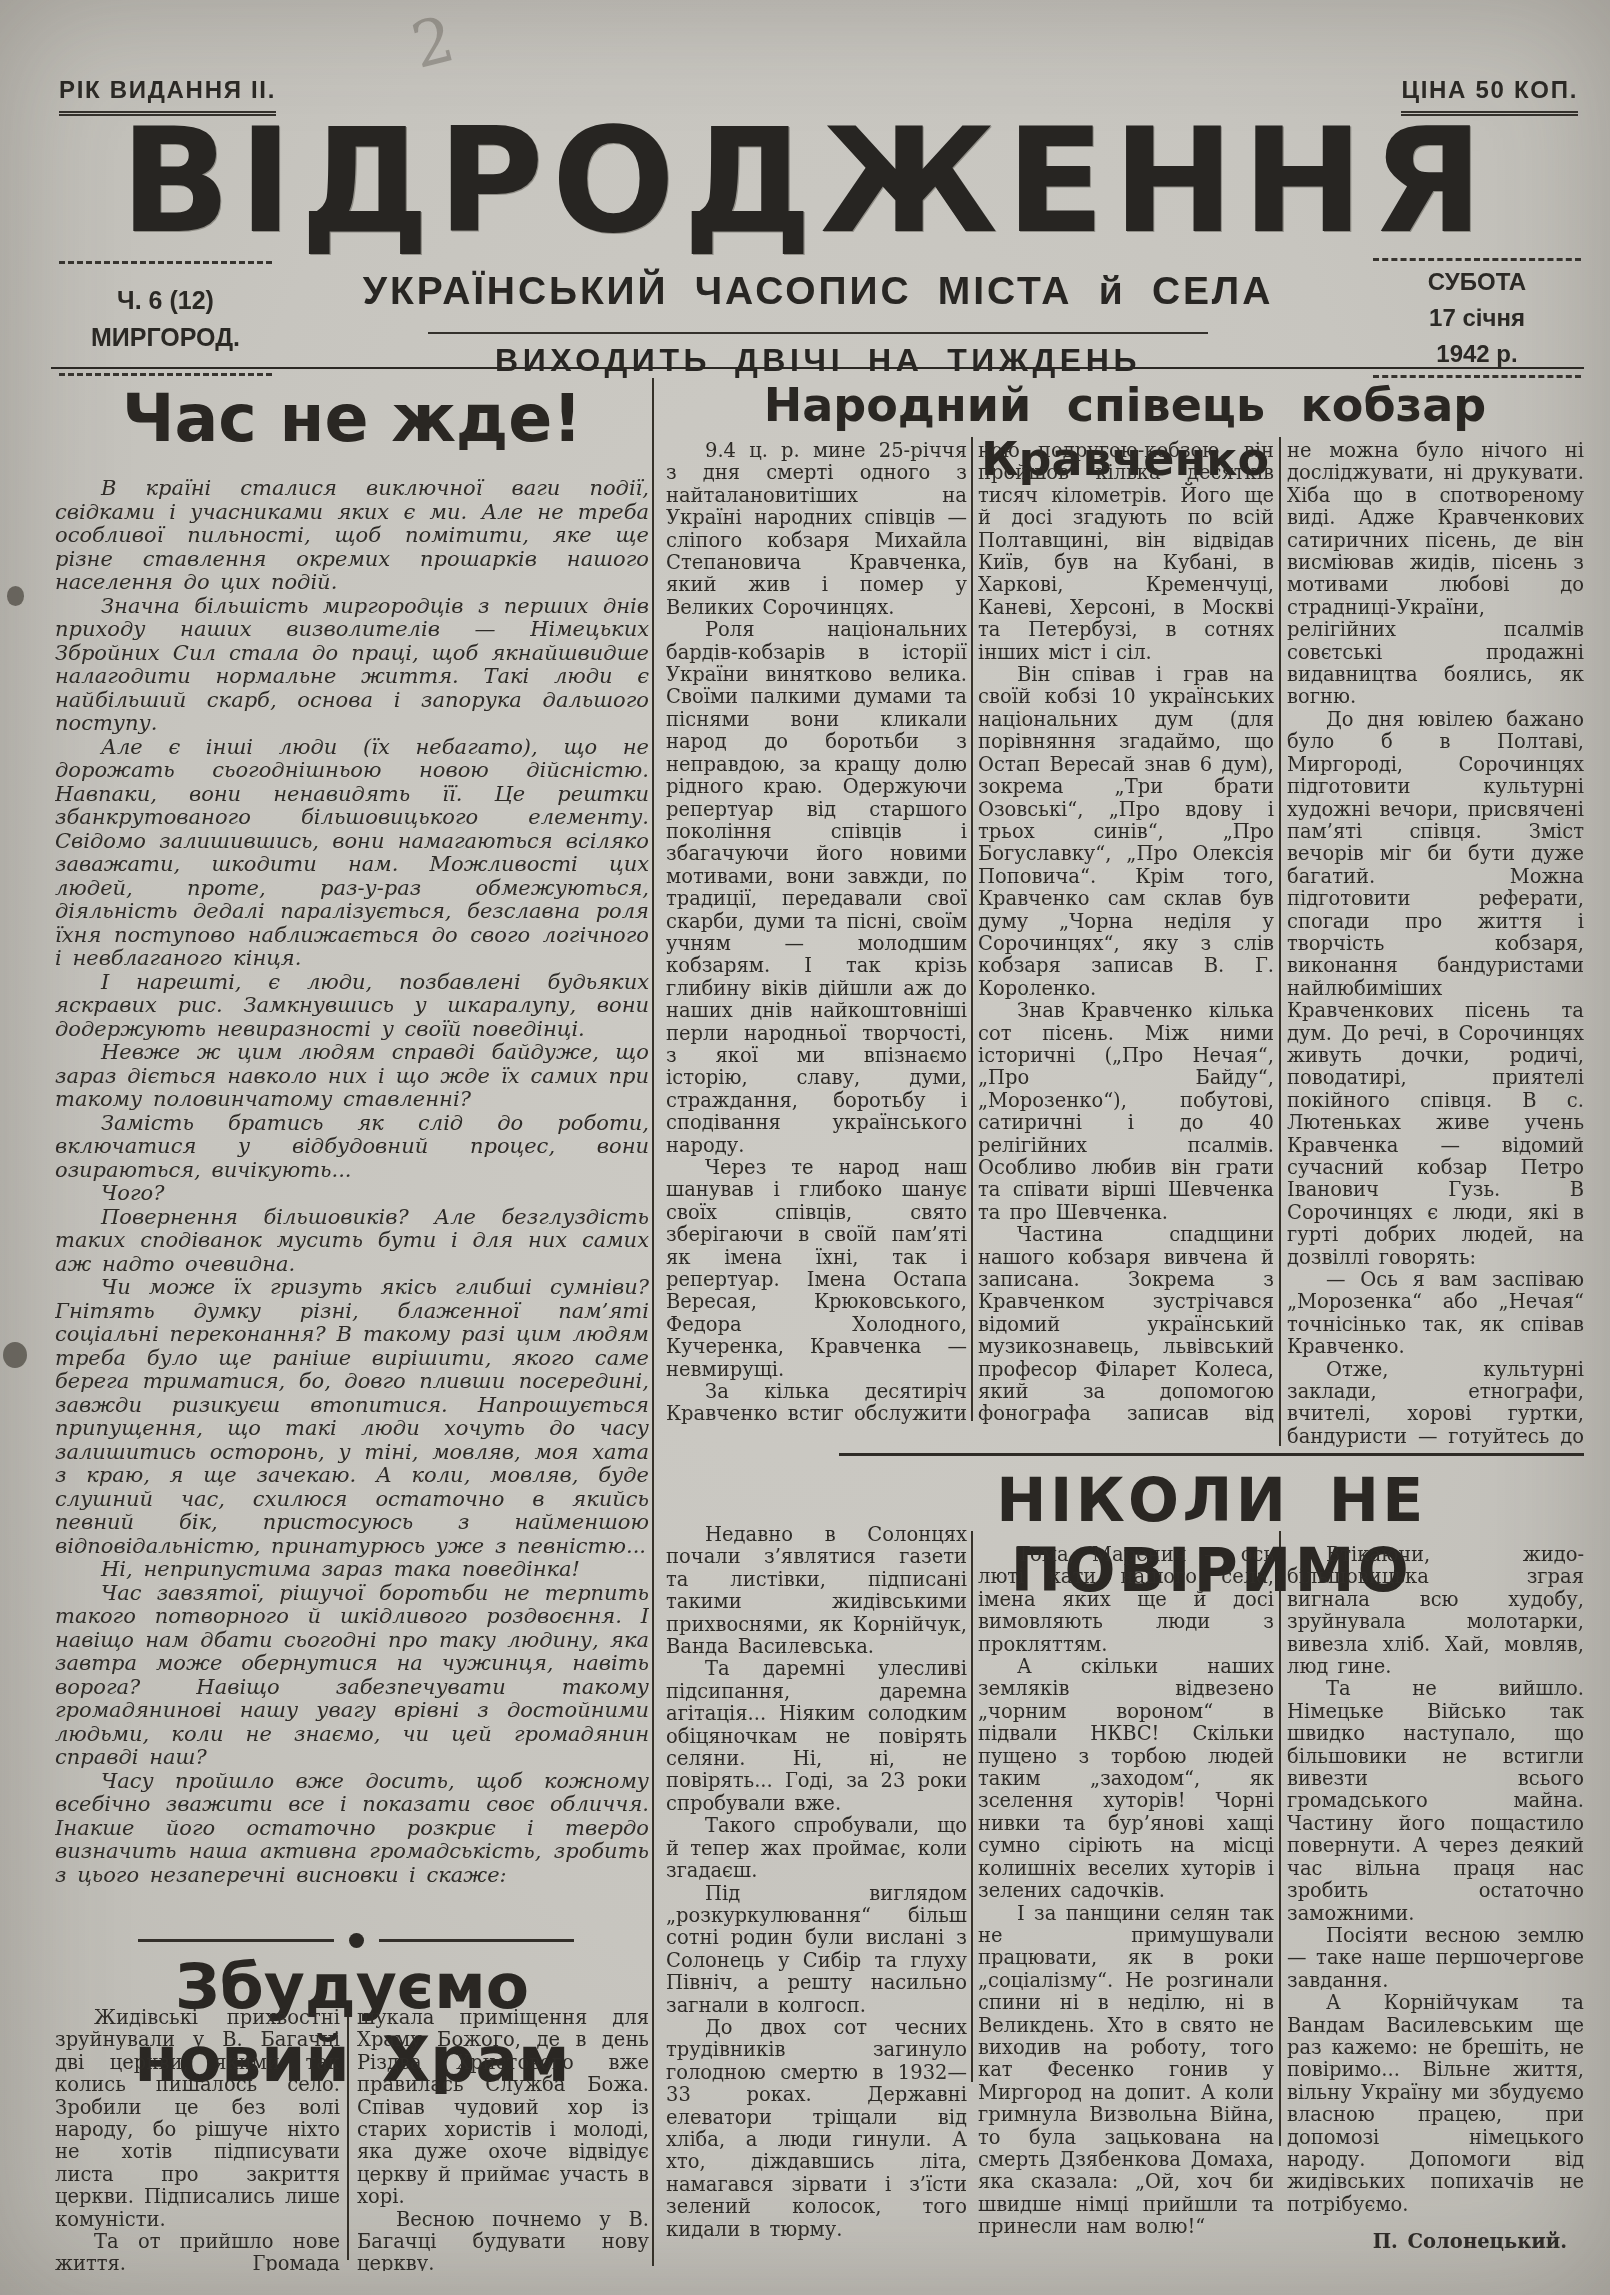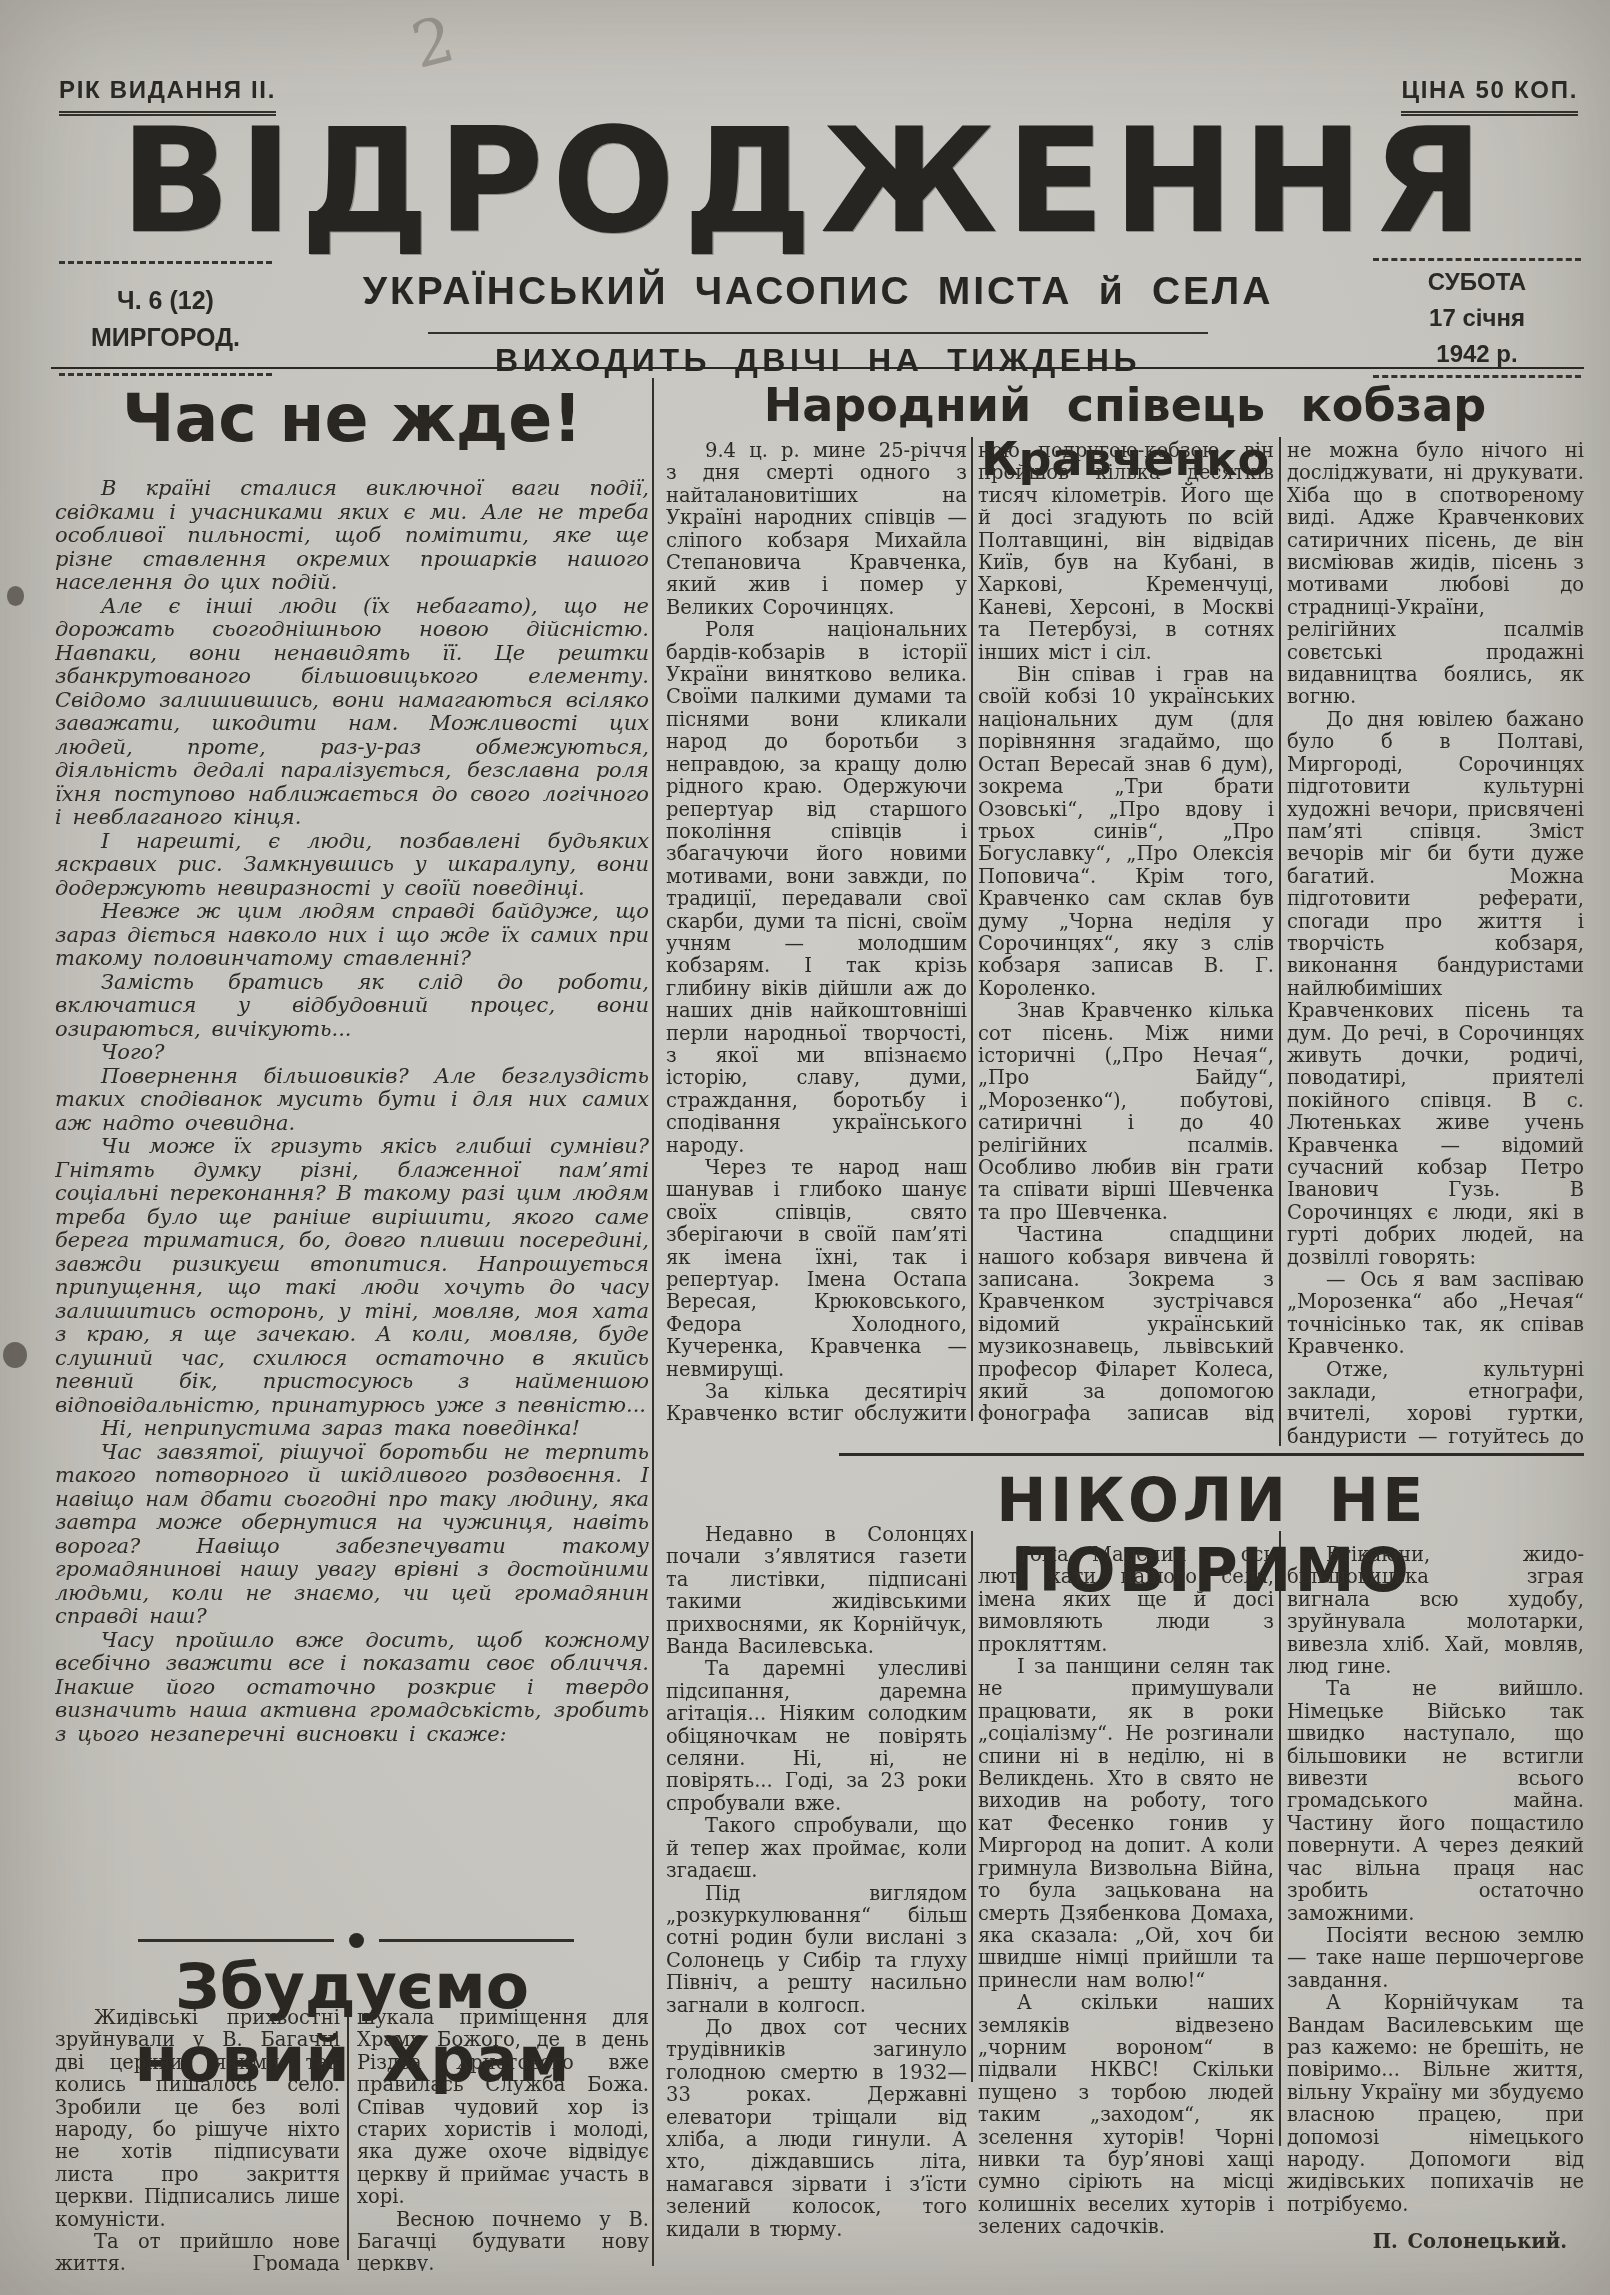--- a/index.html
+++ b/index.html
@@ -82,20 +82,21 @@
   <div class="abs vrule" style="left:971px;top:437px;height:984px;"></div>
   <div class="abs vrule" style="left:1279px;top:437px;height:1009px;"></div>
   <div class="abs vrule" style="left:971px;top:1531px;height:551px;"></div>
   <div class="abs vrule" style="left:1279px;top:1531px;height:615px;"></div>
   <div class="abs vrule" style="left:347px;top:2003px;height:257px;width:1.7px;"></div>
 
   <section>
     <h2 class="abs title" style="left:55px;top:381px;width:594px;font-size:65px;margin:0;">Час не жде!</h2>
     <div class="abs col body-left" style="left:55px;top:477px;width:594px;height:1446px;">
         <p>В країні сталися виключної ваги події, свідками і учасниками яких є ми. Але не треба особливої пильності, щоб помітити, яке ще різне ставлення окремих прошарків нашого населення до цих подій.</p>
+        <p>Значна більшість миргородців з перших днів приходу наших визволителів — Німецьких Збройних Сил стала до праці, щоб якнайшвидше налагодити нормальне життя. Такі люди є найбільший скарб, основа і запорука дальшого поступу.</p>
         <p>Але є інші люди (їх небагато), що не дорожать сьогоднішньою новою дійсністю. Навпаки, вони ненавидять її. Це рештки збанкрутованого більшовицького елементу. Свідомо залишившись, вони намагаються всіляко заважати, шкодити нам. Можливості цих людей, проте, раз-у-раз обмежуються, діяльність дедалі паралізується, безславна роля їхня поступово наближається до свого логічного і невблаганого кінця.</p>
         <p>І нарешті, є люди, позбавлені будьяких яскравих рис. Замкнувшись у шкаралупу, вони додержують невиразності у своїй поведінці.</p>
         <p>Невже ж цим людям справді байдуже, що зараз діється навколо них і що жде їх самих при такому половинчатому ставленні?</p>
         <p>Замість братись як слід до роботи, включатися у відбудовний процес, вони озираються, вичікують...</p>
         <p>Чого?</p>
         <p>Повернення більшовиків? Але безглуздість таких сподіванок мусить бути і для них самих аж надто очевидна.</p>
         <p>Чи може їх гризуть якісь глибші сумніви? Гнітять думку різні, блаженної пам’яті соціальні переконання? В такому разі цим людям треба було ще раніше вирішити, якого саме берега триматися, бо, довго пливши посередині, завжди ризикуєш втопитися. Напрошується припущення, що такі люди хочуть до часу залишитись осторонь, у тіні, мовляв, моя хата з краю, я ще зачекаю. А коли, мовляв, буде слушний час, схилюся остаточно в якийсь певний бік, пристосуюсь з найменшою відповідальністю, принатурюсь уже з певністю...</p>
         <p>Ні, неприпустима зараз така поведінка!</p>
         <p>Час завзятої, рішучої боротьби не терпить такого потворного й шкідливого роздвоєння. І навіщо нам дбати сьогодні про таку людину, яка завтра може обернутися на чужинця, навіть ворога? Навіщо забезпечувати такому громадянинові нашу увагу врівні з достойними людьми, коли не знаємо, чи цей громадянин справді наш?</p>
         <p>Часу пройшло вже досить, щоб кожному всебічно зважити все і показати своє обличчя. Інакше його остаточно розкриє і твердо визначить наша активна громадськість, зробить з цього незаперечні висновки і скаже:</p>
@@ -155,22 +156,22 @@
     <h2 class="abs title" style="left:839px;top:1465px;width:745px;font-size:60px;margin:0;letter-spacing:3.4px;word-spacing:15px;">НІКОЛИ НЕ ПОВІРИМО</h2>
     <div class="abs col body-col" style="left:666px;top:1524px;width:301px;height:740px;">
         <p>Недавно в Солонцях почали з’являтися газети та листівки, підписані такими жидівськими прихвоснями, як Корнійчук, Ванда Василевська.</p>
         <p>Та даремні улесливі підсипання, даремна агітація... Ніяким солодким обіцяночкам не повірять селяни. Ні, ні, не повірять... Годі, за 23 роки спробували вже.</p>
         <p>Такого спробували, що й тепер жах проймає, коли згадаєш.</p>
         <p>Під виглядом „розкуркулювання“ більш сотні родин були вислані з Солонець у Сибір та глуху Північ, а решту насильно загнали в колгосп.</p>
         <p>До двох сот чесних трудівників загинуло голодною смертю в 1932—33 роках. Державні елеватори тріщали від хліба, а люди гинули. А хто, діждавшись літа, намагався зірвати і з’їсти зелений колосок, того кидали в тюрму.</p>
       </div>
     <div class="abs col body-col" style="left:978px;top:1544px;width:296px;height:721px;">
         <p>Тома, Маренич — ось люті кати нашого села, імена яких ще й досі вимовляють люди з прокляттям.</p>
+        <p>А скільки наших земляків відвезено „чорним вороном“ в підвали НКВС! Скільки пущено з торбою людей таким „заходом“, як зселення хуторів! Чорні нивки та бур’янові хащі сумно сіріють на місці колишніх веселих хуторів і зелених садочків.</p>
         <p>І за панщини селян так не примушували працювати, як в роки „соціалізму“. Не розгинали спини ні в неділю, ні в Великдень. Хто в свято не виходив на роботу, того кат Фесенко гонив у Миргород на допит. А коли гримнула Визвольна Війна, то була зацькована на смерть Дзябенкова Домаха, яка сказала: „Ой, хоч би швидше німці прийшли та принесли нам волю!“</p>
-        <p>А скільки наших земляків відвезено „чорним вороном“ в підвали НКВС! Скільки пущено з торбою людей таким „заходом“, як зселення хуторів! Чорні нивки та бур’янові хащі сумно сіріють на місці колишніх веселих хуторів і зелених садочків.</p>
       </div>
     <div class="abs col body-col" style="left:1287px;top:1544px;width:297px;height:721px;">
       <div>
           <p>Втікаючи, жидо-більшовицька зграя вигнала всю худобу, зруйнувала молотарки, вивезла хліб. Хай, мовляв, люд гине.</p>
           <p>Та не вийшло. Німецьке Військо так швидко наступало, що більшовики не встигли вивезти всього громадського майна. Частину його пощастило повернути. А через деякий час вільна праця нас зробить остаточно заможними.</p>
           <p>Посіяти весною землю — таке наше першочергове завдання.</p>
           <p>А Корнійчукам та Вандам Василевським ще раз кажемо: не брешіть, не повіримо... Вільне життя, вільну Україну ми збудуємо власною працею, при допомозі німецького народу. Допомоги від жидівських попихачів не потрібуємо.</p>
         </div>
       <p class="sig">П. Солонецький.</p>
     </div>

